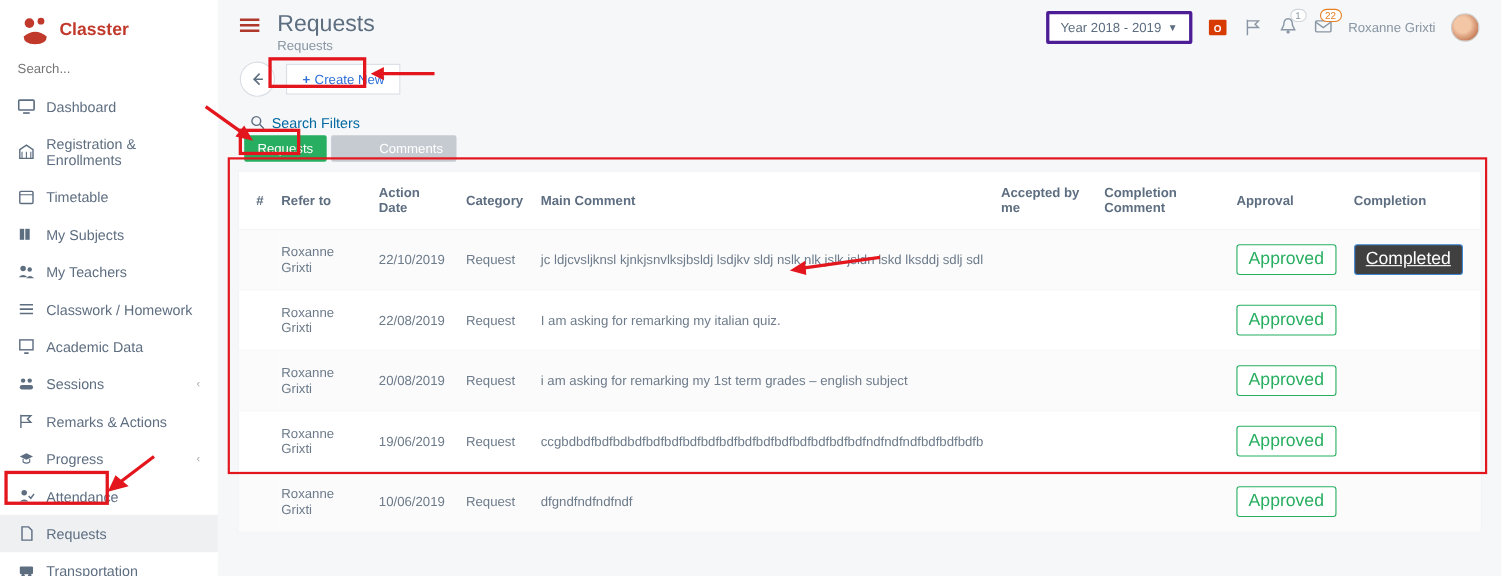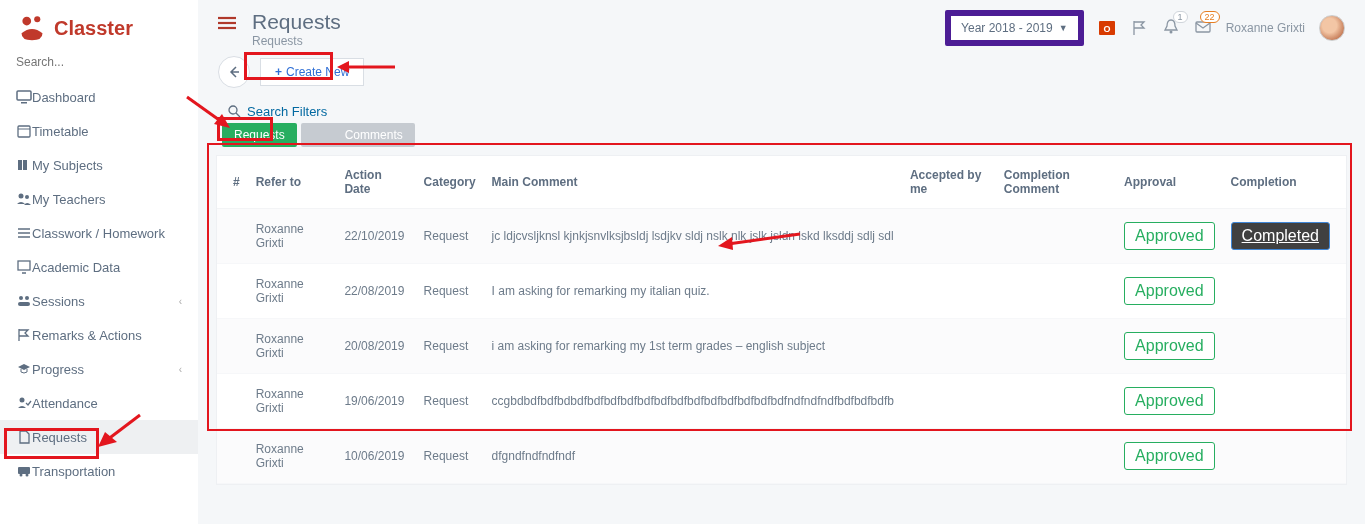--- a/index.html
+++ b/index.html
@@ -3,42 +3,42 @@
 <meta charset="utf-8">
 <style>
   * { box-sizing: border-box; margin: 0; padding: 0; }
   body { font-family: Arial, sans-serif; font-size: 13px; color: #5e6e81; background: #fff; }
   .app { display: flex; width: 1365px; height: 524px; overflow: hidden; }
 
   
   .sidebar { width: 198px; flex-shrink: 0; background: #fff; }
   .logo-area { display:flex; align-items:center; gap:8px; padding: 14px 18px 10px; }
   .logo-icon { width:28px; height:28px; }
-  .brand { font-size:20px; font-weight:700; color:#c0392b; }
+  .brand { font-size:16px; font-weight:700; color:#c0392b; }
   .search-box { padding: 2px 16px 10px; }
   .search-box input { width:100%; border:none; border-bottom:1px solid transparent; font-size:12px; color:#999; outline:none; }
 
   .nav { }
-  .nav-item { display:flex; align-items:center; gap:0; padding:9px 16px; cursor:pointer; color:#5e6e81; position:relative; }
+  .nav-item { display:flex; align-items:center; gap:10px; padding:9px 16px; cursor:pointer; color:#5e6e81; position:relative; }
   .nav-item.active { background:#eef0f2; }
   .nav-icon { width:16px; height:16px; flex-shrink:0; fill:#5e6e81; }
   .chev { margin-left:auto; font-size:10px; color:#aaa; }
 
   
   .annot { position:absolute; border:2px solid #e3161e; pointer-events:none; z-index:50; }
 
   
   .main { flex:1; background:#f5f7f9; display:flex; flex-direction:column; }
   .topbar { display:flex; align-items:flex-start; padding:10px 20px 6px; }
   .hamburger { width:18px; height:14px; margin-top:6px; margin-right:16px; cursor:pointer; }
   .title-block { }
   .title-block h1 { font-size:21px; color:#5e6e81; font-weight:400; }
   .title-block .sub { font-size:12px; color:#8a96a3; }
   .top-right { margin-left:auto; display:flex; align-items:center; gap:14px; }
-  .year-sel { border:6px solid #4c1d95; background:#fff; padding:5px 10px; font-size:12px; color:#5e6e81; display:flex; align-items:center; gap:6px; cursor:pointer; border-radius:2px;}
+  .year-sel { border:3px solid #4c1d95; background:#fff; padding:5px 10px; font-size:12px; color:#5e6e81; display:flex; align-items:center; gap:6px; cursor:pointer; border-radius:2px;}
   .tr-icon { width:18px; height:18px; fill:#8a96a3; cursor:pointer; position:relative; }
   .badge-wrap { position:relative; }
   .badge { position:absolute; top:-7px; right:-8px; font-size:9px; color:#8a96a3; border:1px solid #d0d5db; border-radius:8px; padding:0 4px; background:#fff;}
   .badge.orange { color:#e67e22; border-color:#e67e22; }
   .user-name { font-size:12px; color:#8a96a3; }
   .avatar { width:26px; height:26px; border-radius:50%; background: radial-gradient(circle at 40% 40%, #f3c6a5 35%, #b45f3a 90%); border:1px solid #ccc;}
 
   .action-row { display:flex; align-items:center; padding:2px 20px 10px; gap:10px; }
   .back-btn { width:32px; height:32px; border:1px solid #d9dee4; border-radius:50%; background:#fff; display:flex; align-items:center; justify-content:center; cursor:pointer; }
   .create-btn { border:1px solid #d9dee4; background:#fff; color:#2f6fd6; padding:6px 14px; font-size:12px; cursor:pointer; display:flex; align-items:center; gap:4px; }
@@ -91,20 +91,29 @@
       <input placeholder="Search..." style="">
     </div>
     <div class="nav">
 
       <div class="nav-item">
         <svg class="nav-icon" viewBox="0 0 16 16">
               <rect x="1" y="2" width="14" height="9" rx="1" fill="none" stroke="#5e6e81" stroke-width="1.5"></rect>
               <rect x="5" y="13" width="6" height="1.5" fill="#5e6e81"></rect>
             </svg>
         <span>Dashboard</span>
+      </div>
+      <div class="nav-item">
+        <svg class="nav-icon" viewBox="0 0 16 16">
+              <path d="M2 6 L8 2 L14 6 V14 H2 Z" fill="none" stroke="#5e6e81" stroke-width="1.3"></path>
+              <line x1="4" y1="8" x2="4" y2="14" stroke="#5e6e81"></line>
+              <line x1="8" y1="8" x2="8" y2="14" stroke="#5e6e81"></line>
+              <line x1="12" y1="8" x2="12" y2="14" stroke="#5e6e81"></line>
+            </svg>
+        <span>Registration &amp; Enrollments</span>
       </div>
       <div class="nav-item">
         <svg class="nav-icon" viewBox="0 0 16 16">
               <rect x="2" y="3" width="12" height="11" rx="1" fill="none" stroke="#5e6e81" stroke-width="1.3"></rect>
               <line x1="2" y1="6" x2="14" y2="6" stroke="#5e6e81"></line>
             </svg>
         <span>Timetable</span>
       </div>
       <div class="nav-item">
         <svg class="nav-icon" viewBox="0 0 16 16">

